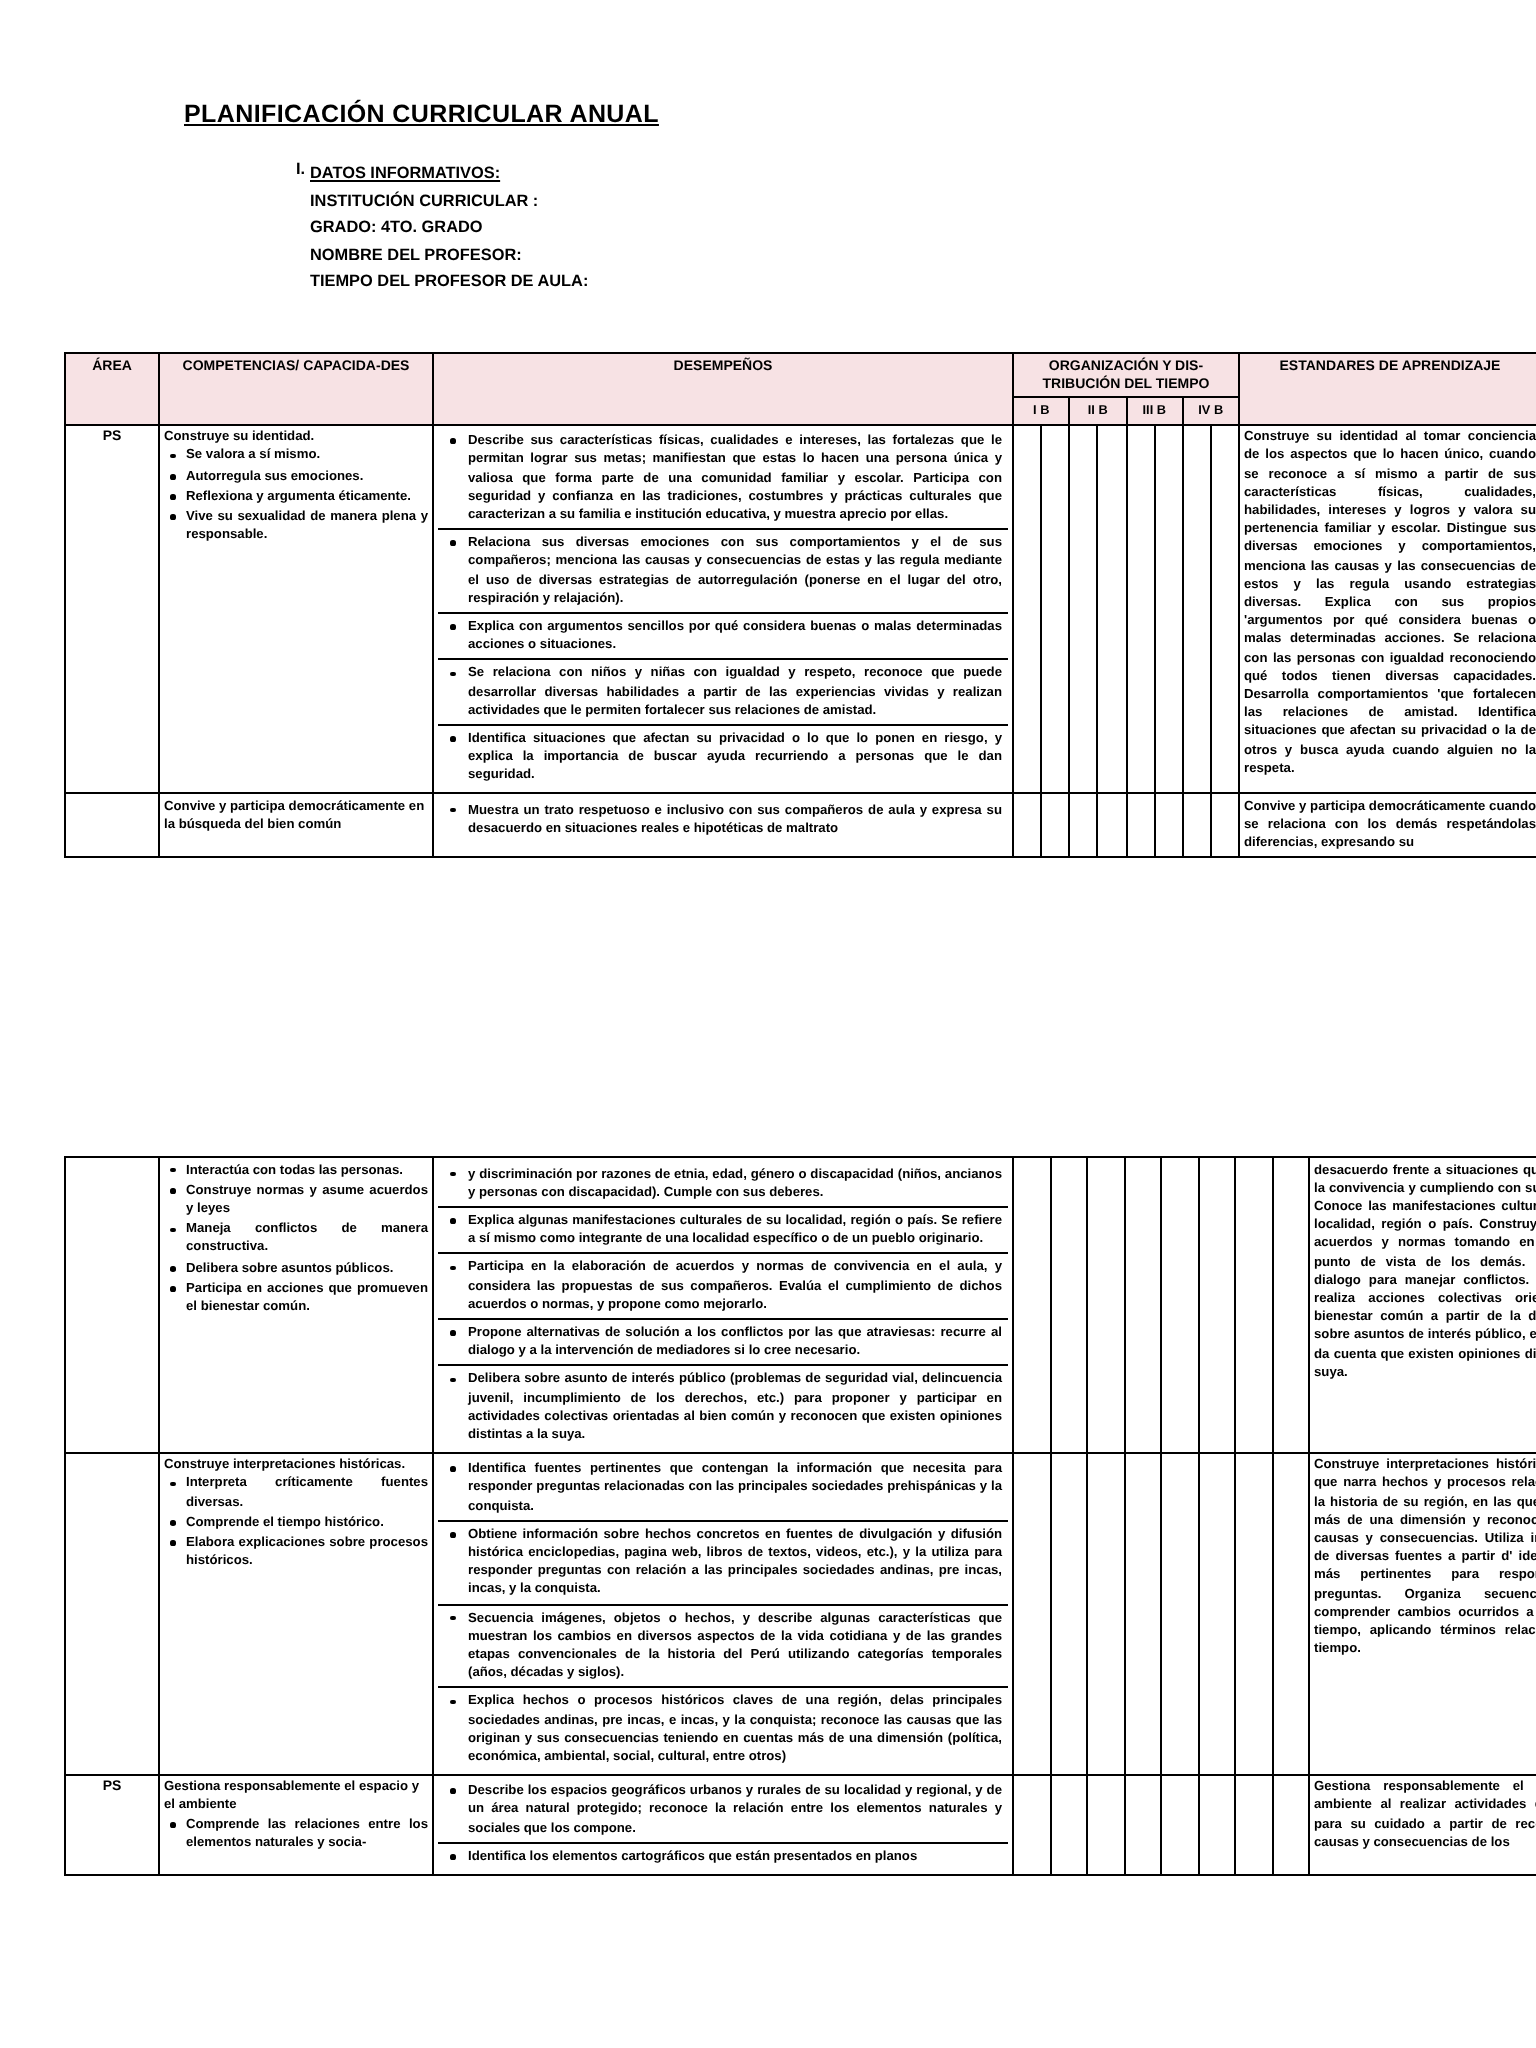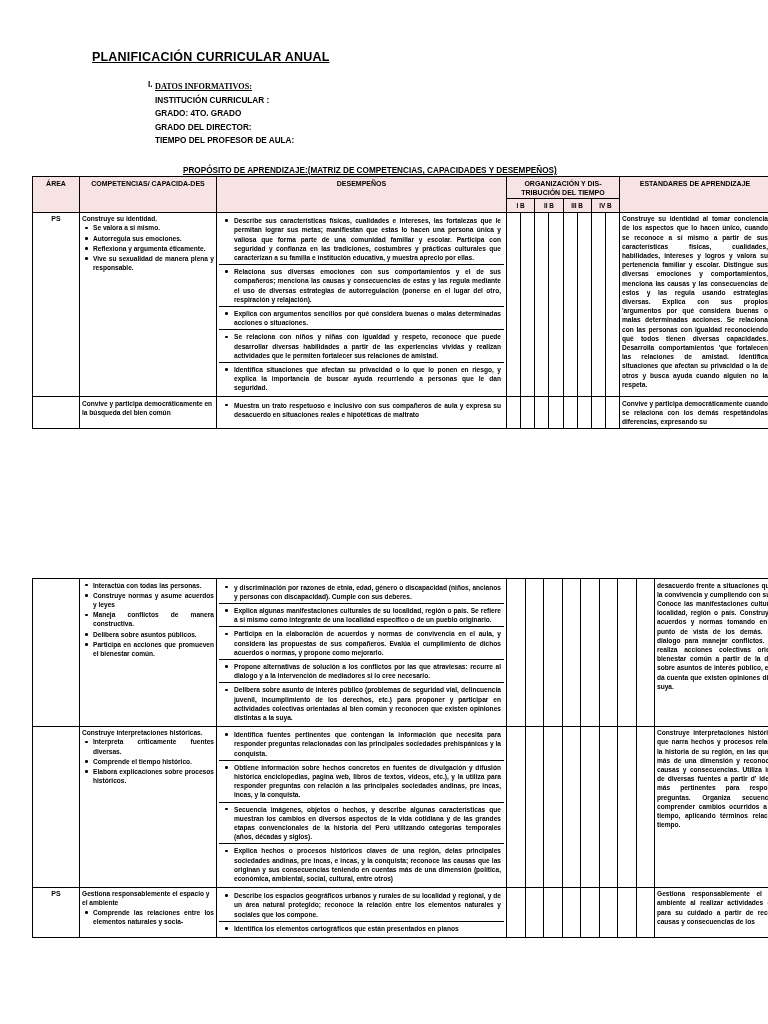--- a/index.html
+++ b/index.html
@@ -41,21 +41,21 @@
   }
   .info-list {
     position: absolute;
     left: 155px;
     top: 80px;
     font-size: 8.2px;
     line-height: 13.5px;
     font-weight: bold;
   }
   .info-list div { white-space: nowrap; }
-  .info-list .u { text-decoration: underline; font-family: Liberation Serif, serif; }
+  .info-list .u { text-decoration: underline; }
 
   .num-ii {
     position: absolute;
     left: 148px;
     top: 180px;
     font-size: 8.2px;
     font-weight: bold;
   }
   .sec2-title {
     position: absolute;
@@ -161,26 +161,25 @@
 
 <div class="page">
 
   <div class="doc-title">PLANIFICACIÓN CURRICULAR ANUAL</div>
 
   <div class="num-i">I.</div>
   <div class="info-list">
     <div class="u">DATOS INFORMATIVOS:</div>
     <div>INSTITUCIÓN CURRICULAR :</div>
     <div>GRADO: 4TO. GRADO</div>
-    <div>GRADO DEL DIRECTOR:</div>
+    <div>NOMBRE DEL PROFESOR:</div>
     <div>TIEMPO DEL PROFESOR DE AULA:</div>
   </div>
 
   <div class="num-ii">II.</div>
-  <div class="sec2-title">PROPÓSITO  DE APRENDIZAJE:(MATRIZ DE COMPETENCIAS, CAPACIDADES Y DESEMPEÑOS)</div>
 
   <table class="matrix t1">
     <thead>
       <tr>
         <th class="hdr-area" rowspan="2">ÁREA</th>
         <th class="hdr-comp" rowspan="2">COMPETENCIAS/ CAPACIDA-DES</th>
         <th class="hdr-des" rowspan="2">DESEMPEÑOS</th>
         <th class="hdr-time" colspan="8">ORGANIZACIÓN Y DIS-TRIBUCIÓN DEL TIEMPO</th>
         <th class="hdr-est" rowspan="2">ESTANDARES DE APRENDIZAJE</th>
       </tr>

